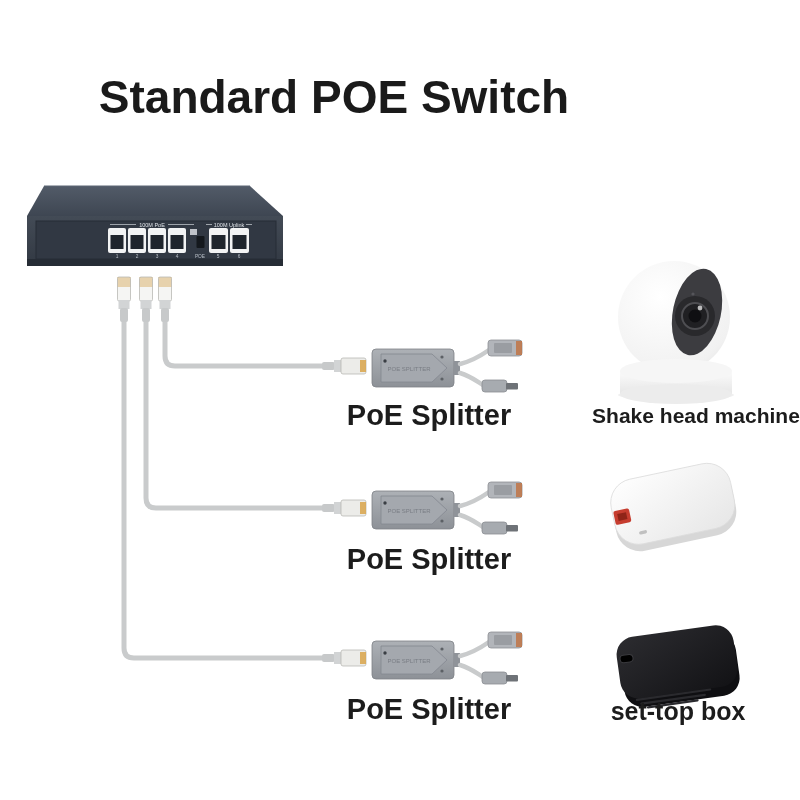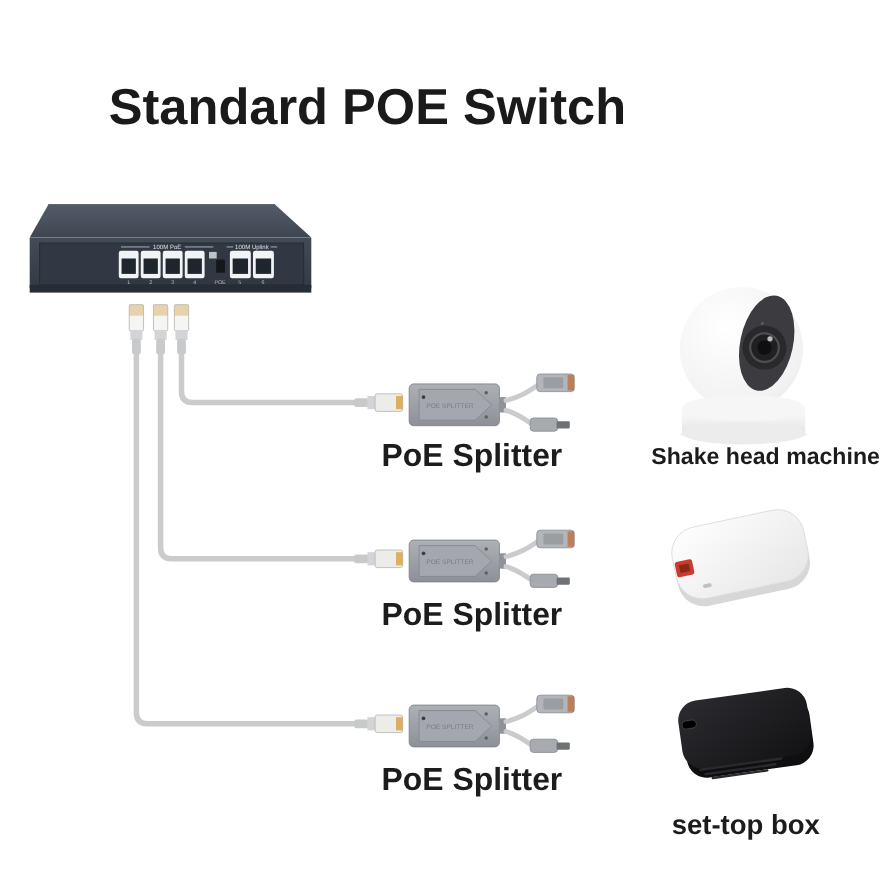--- a/index.html
+++ b/index.html
@@ -9,21 +9,21 @@
   }
   .page-title{
     position:absolute;left:0;top:70px;width:668px;text-align:center;
     font-size:46px;font-weight:700;color:#1a1a1a;letter-spacing:0px;
   }
   .scene{position:absolute;left:0;top:0;width:800px;height:800px;}
   .lbl{position:absolute;text-align:center;color:#1c1c1c;font-weight:600;}
   .lbl-splitter{font-size:29px;width:220px;}
   .lbl-camera{font-size:21px;width:220px;margin-left:20px;}
   .lbl-gateway{font-size:23px;width:220px;}
-  .lbl-stb{font-size:25px;width:220px;margin-top:39px;}
+  .lbl-stb{font-size:25px;width:220px;}
 </style>
 </head>
 <body>
 
 <div class="stage">
 
   <div class="page-title">Standard POE Switch</div>
 
   <svg class="scene" viewBox="0 0 800 800">
     <defs>

